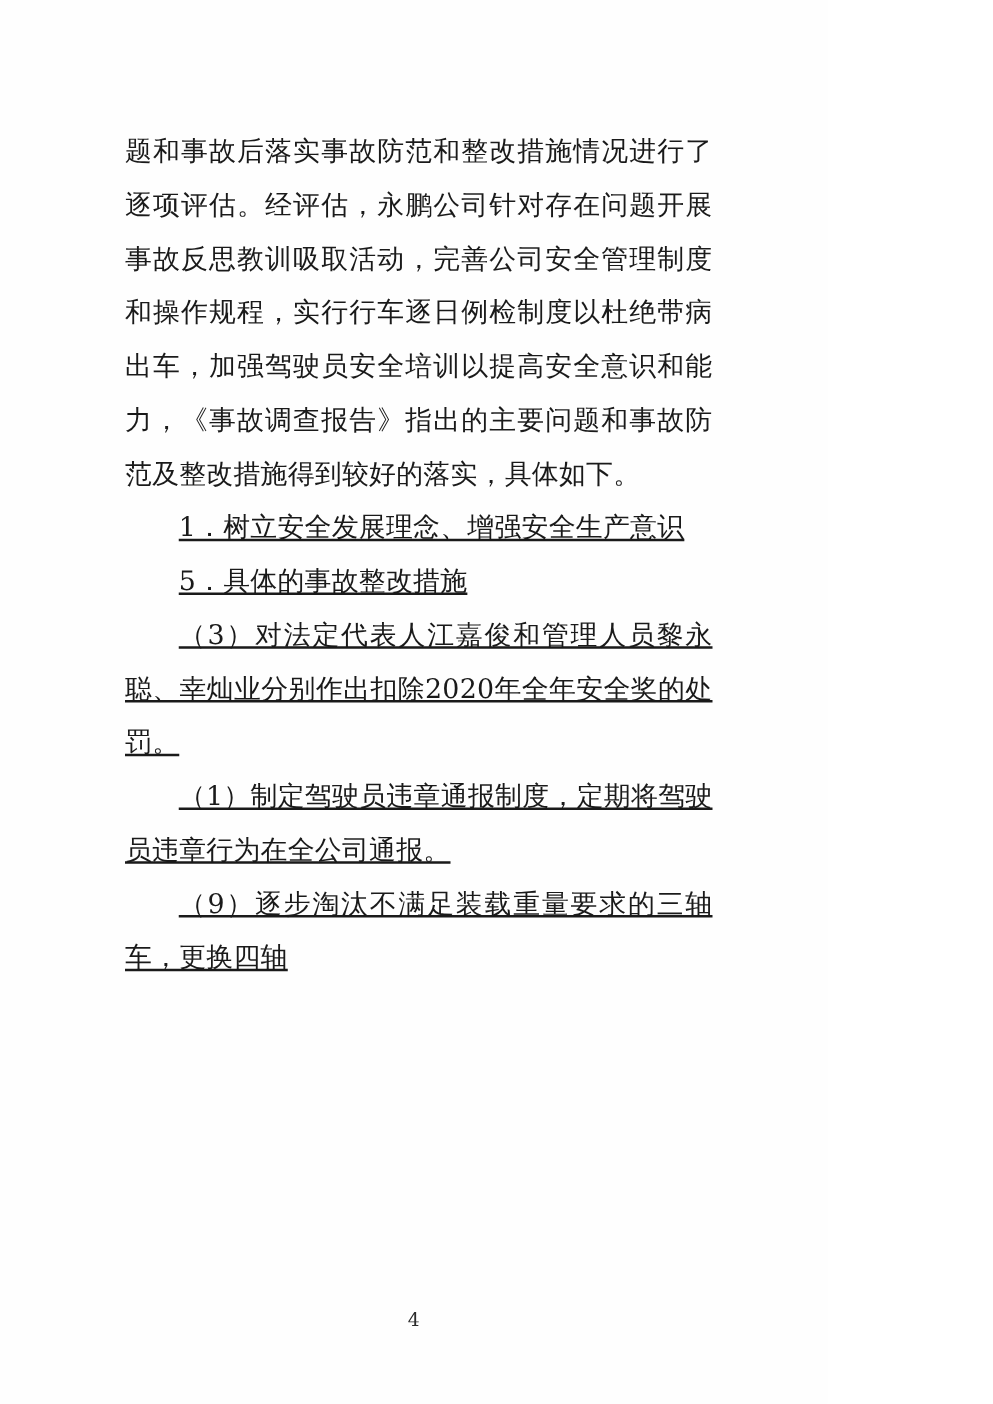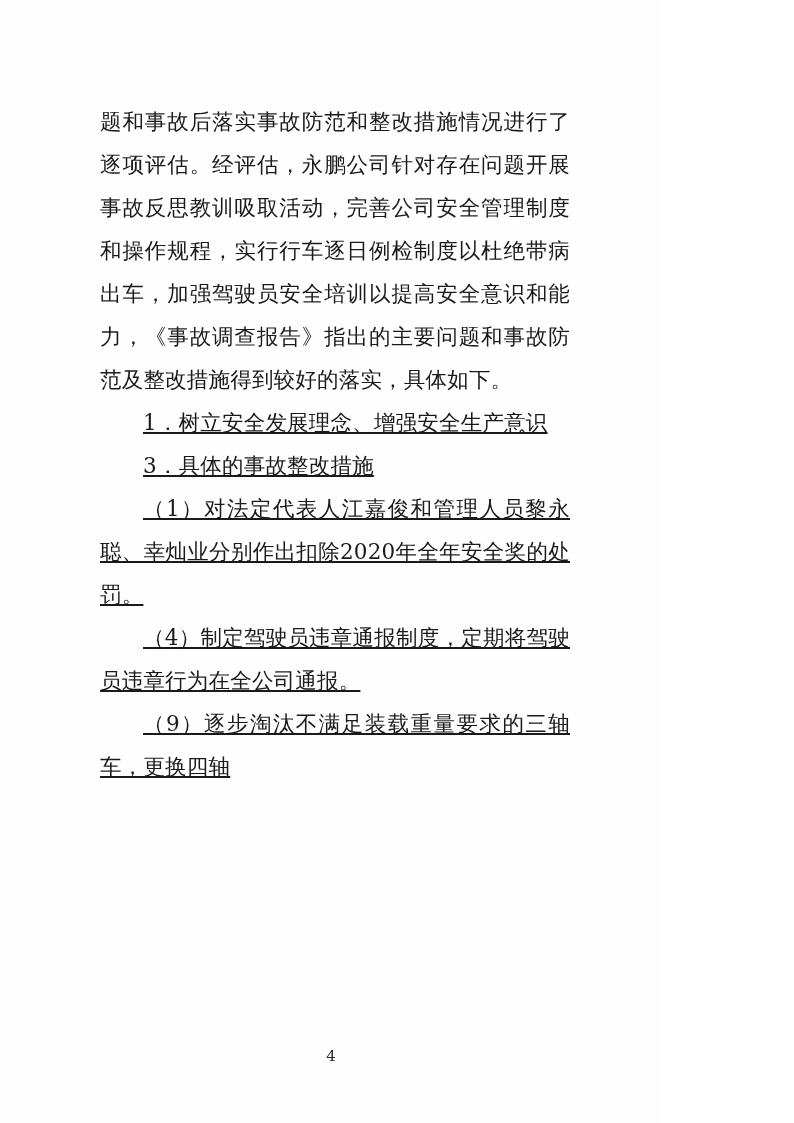--- a/index.html
+++ b/index.html
@@ -50,19 +50,19 @@
     font-family: "DejaVu Serif", serif;
   }
 </style>
 </head>
 <body>
 
 <div class="page">
   <div class="doc-body">
     <p class="para">题和事故后落实事故防范和整改措施情况进行了逐项评估。经评估，永鹏公司针对存在问题开展事故反思教训吸取活动，完善公司安全管理制度和操作规程，实行行车逐日例检制度以杜绝带病出车，加强驾驶员安全培训以提高安全意识和能力，《事故调查报告》指出的主要问题和事故防范及整改措施得到较好的落实，具体如下。</p>
     <p class="para indent">1．树立安全发展理念、增强安全生产意识</p>
-    <p class="para indent">3．具体的事故整改措施</p>
-    <p class="para indent">（1）对法定代表人江嘉俊和管理人员黎永聪、幸灿业分别作出扣除2020年全年安全奖的处罚。</p>
-    <p class="para indent">（4）制定驾驶员违章通报制度，定期将驾驶员违章行为在全公司通报。</p>
+    <p class="para indent">5．具体的事故整改措施</p>
+    <p class="para indent">（3）对法定代表人江嘉俊和管理人员黎永聪、幸灿业分别作出扣除2020年全年安全奖的处罚。</p>
+    <p class="para indent">（1）制定驾驶员违章通报制度，定期将驾驶员违章行为在全公司通报。</p>
     <p class="para indent">（9）逐步淘汰不满足装载重量要求的三轴车，更换四轴</p>
   </div>
   <div class="page-number">4</div>
 </div>
 
 </body></html>

